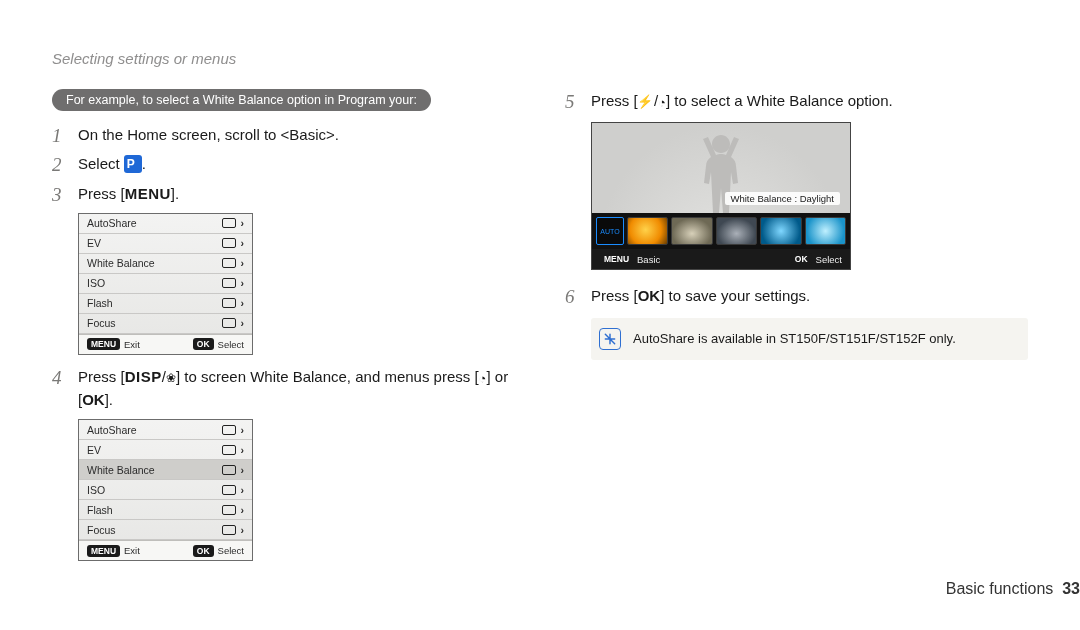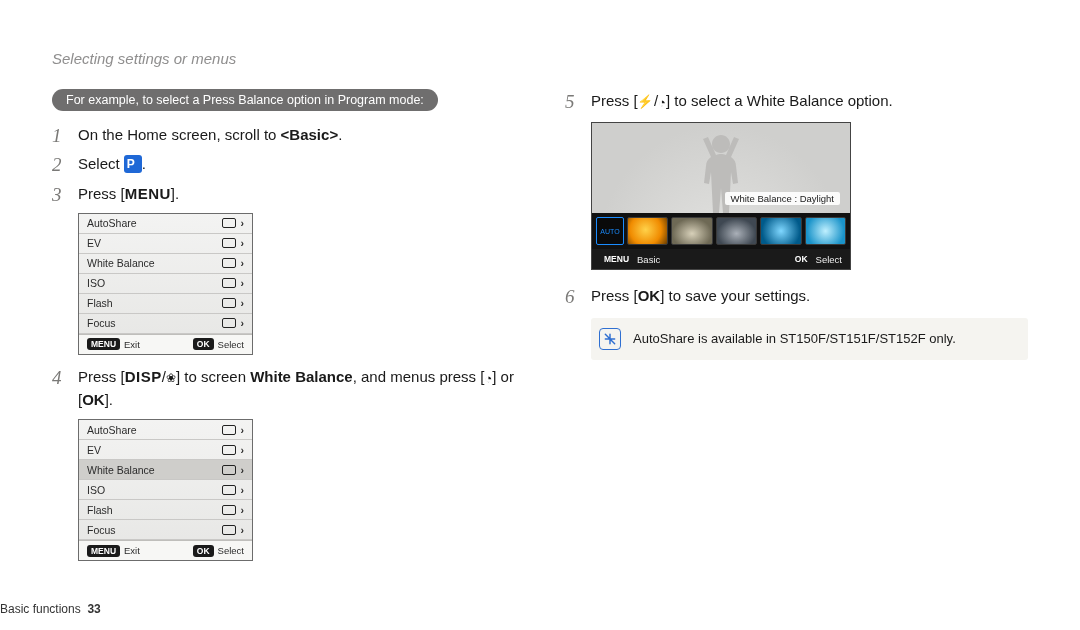--- a/index.html
+++ b/index.html
@@ -47,21 +47,21 @@
     color: #7a7977;
   }
   .btn-label {
     display: inline-block;
     font-weight: 700;
     letter-spacing: 0.5px;
   }
   .kbd {
     font-weight: 700;
   }
-  .bold { font-weight: 700; }
+  .bold { font-weight: 400; }
 
   
   .cam-menu {
     margin: 8px 0 10px 26px;
     width: 175px;
     border: 1px solid #6c6c6c;
     background: linear-gradient(#f3f3f2, #e6e6e4);
     font-size: 10.5px;
     color: #2b2b2b;
   }
@@ -198,43 +198,43 @@
   }
   .picon::after {
     content: "P";
     position: absolute; left: 3px; top: 0;
     color: #fff; font-weight: 700;
     font-size: 12px;
   }
 
   .page-foot {
     position: absolute;
-    bottom: 14px;
+    bottom: 32px;
     left: 0; right: 0;
-    text-align: left;
-    font-size: 12px;
+    text-align: right;
+    font-size: 16px;
     color: #333;
   }
   .page-foot .pn { font-weight: 700; }
 
   
   .g-flash::before { content: "⚡"; font-size: 13px; }
   .g-timer::before { content: "◔"; font-size: 13px; position: relative; top: 1px; }
   .g-macro::before { content: "❀"; font-size: 12px; }
   .g-disp { font-weight: 700; letter-spacing: 0.5px; }
 </style>
 </head>
 <body>
 
 <div class="header-title">Selecting settings or menus</div>
 
 <div class="cols">
 
   <div class="col">
-    <div class="pill">For example, to select a Press Balance option in Program mode:</div>
+    <div class="pill">For example, to select a White Balance option in Program your:</div>
 
     <ol class="steps">
       <li>
         <span class="num">1</span>
         <span>On the Home screen, scroll to </span><span class="bold">&lt;Basic&gt;</span><span>.</span>
       </li>
 
       <li>
         <span class="num">2</span>
         <span>Select </span><span class="picon"></span><span>.</span>

